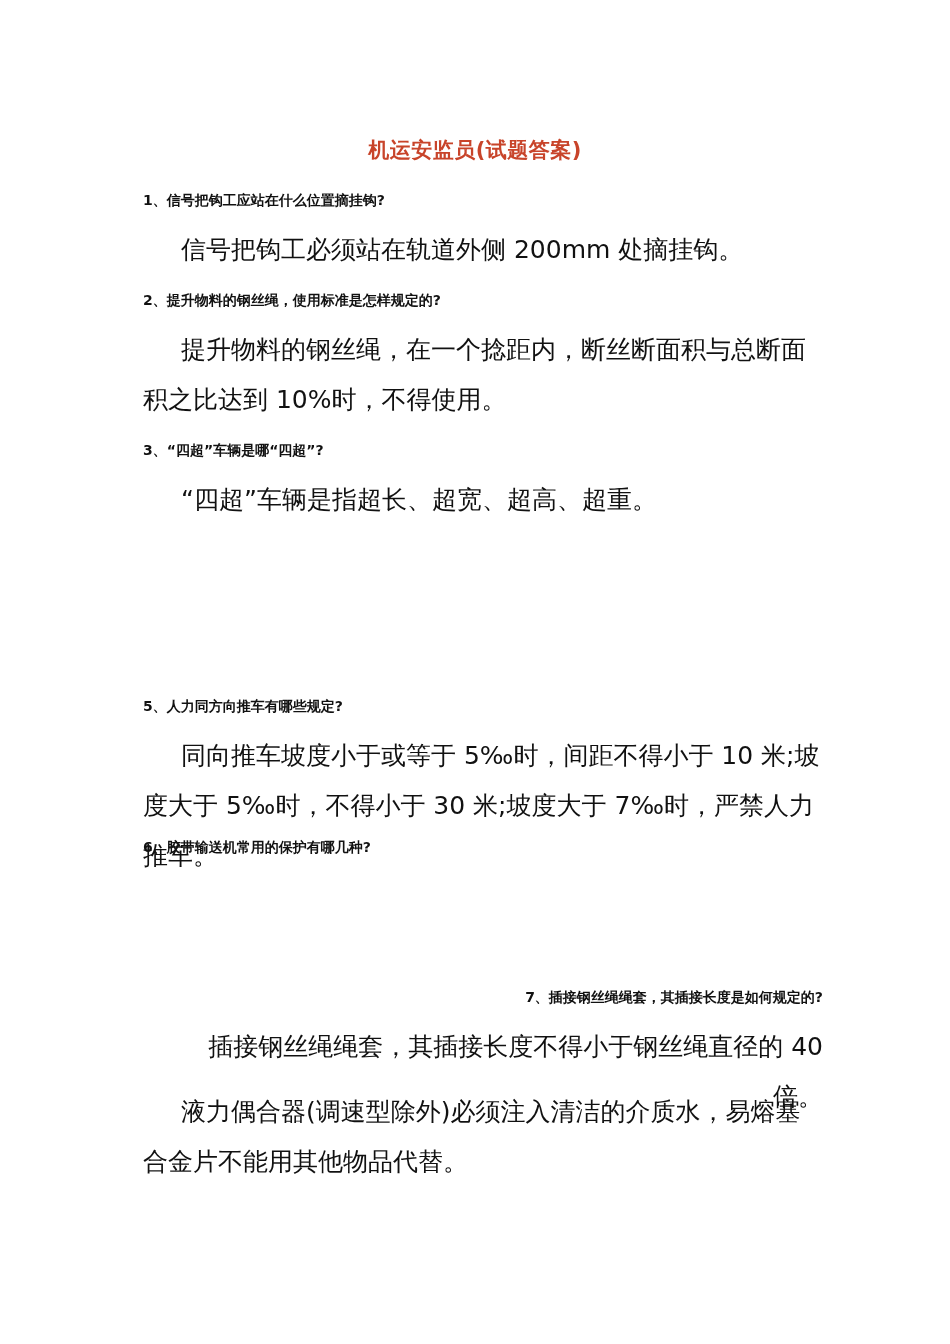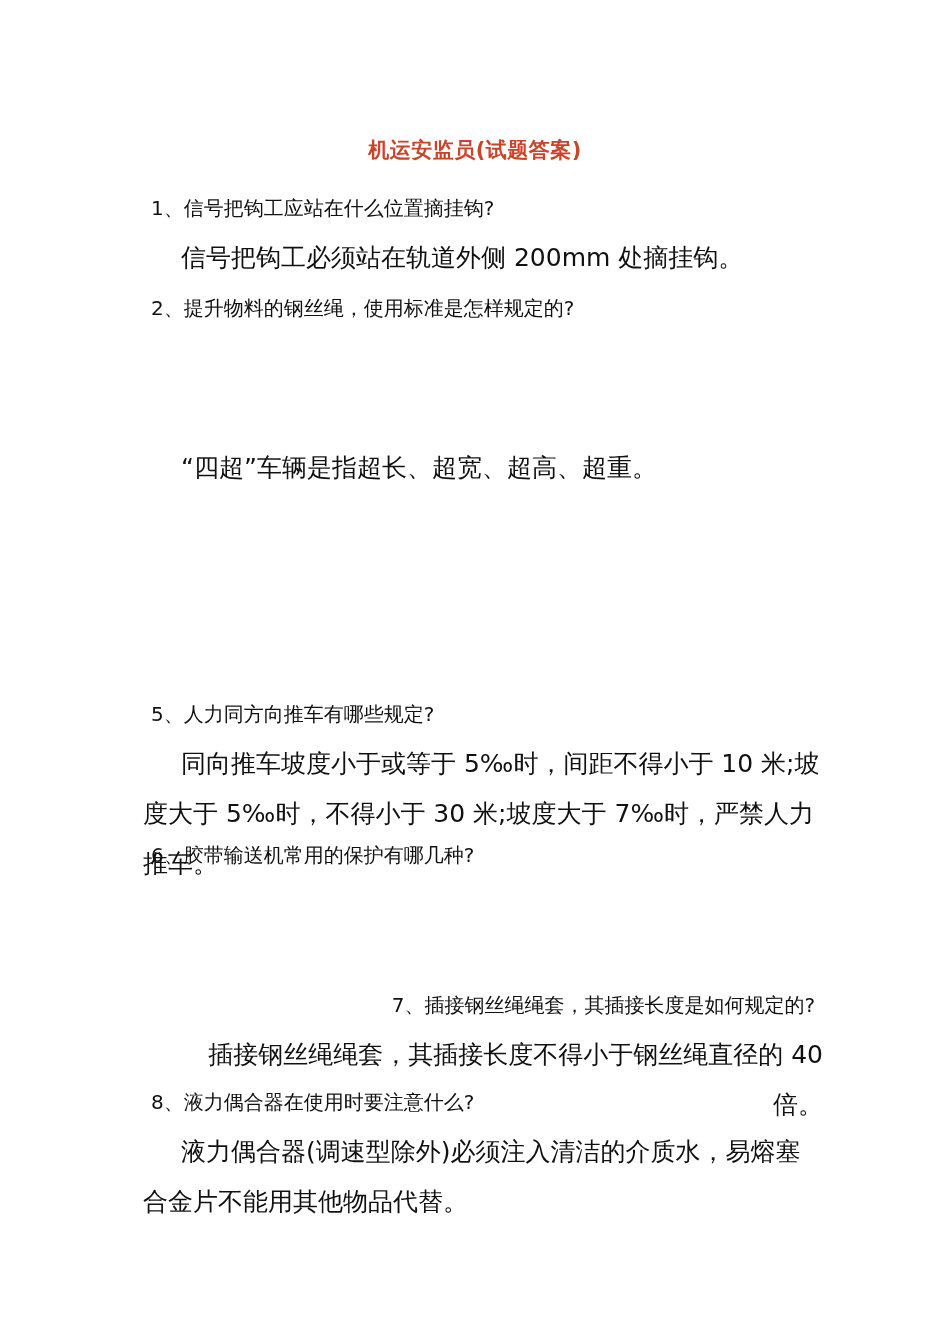--- a/index.html
+++ b/index.html
@@ -33,24 +33,24 @@
       color: #c8442a;
       line-height: 32px;
       letter-spacing: 0.5px;
     }
     .qa {
       position: absolute;
       left: 143px;
       width: 680px;
     }
     .question {
-      font-size: 20px;
-      font-weight: normal;
+      font-size: 14px;
+      font-weight: bold;
       line-height: 32px;
-      margin: 8px;
+      margin: 0;
       white-space: nowrap;
     }
     .answer {
       font-size: 25px;
       line-height: 50px;
       margin: 0;
       margin-top: 9px;
       text-indent: 38px;
     }
   </style>
@@ -61,39 +61,40 @@
 
   <div class="title">机运安监员(试题答案)</div>
 
   <div class="qa" style="top:184px;">
     <p class="question">1、信号把钩工应站在什么位置摘挂钩?</p>
     <p class="answer">信号把钩工必须站在轨道外侧 200mm 处摘挂钩。</p>
   </div>
 
   <div class="qa" style="top:284px;">
     <p class="question">2、提升物料的钢丝绳，使用标准是怎样规定的?</p>
+    <p class="answer">提升物料的钢丝绳，在一个捻距内，断丝断面积与总断面积之比达到 10%时，不得使用。</p>
   </div>
 
   <div class="qa" style="top:434px;">
+    <p class="question">3、“四超”车辆是哪“四超”?</p>
     <p class="answer">“四超”车辆是指超长、超宽、超高、超重。</p>
   </div>
 
 
   <div class="qa" style="top:690px;">
     <p class="question">5、人力同方向推车有哪些规定?</p>
     <p class="answer">同向推车坡度小于或等于 5‰时，间距不得小于 10 米;坡度大于 5‰时，不得小于 30 米;坡度大于 7‰时，严禁人力推车。</p>
   </div>
 
   <div class="qa" style="top:831px;">
     <p class="question">6、胶带输送机常用的保护有哪几种?</p>
   </div>
 
   <div class="qa" style="top:981px;text-align:right;">
     <p class="question">7、插接钢丝绳绳套，其插接长度是如何规定的?</p>
     <p class="answer">插接钢丝绳绳套，其插接长度不得小于钢丝绳直径的 40 倍。</p>
   </div>
 
   <div class="qa" style="top:1078px;">
-    <p class="question">8、液力偶合器在使用时要注意什么?</p>
     <p class="answer">液力偶合器(调速型除外)必须注入清洁的介质水，易熔塞合金片不能用其他物品代替。</p>
   </div>
 
 </div>
 
 </body></html>

